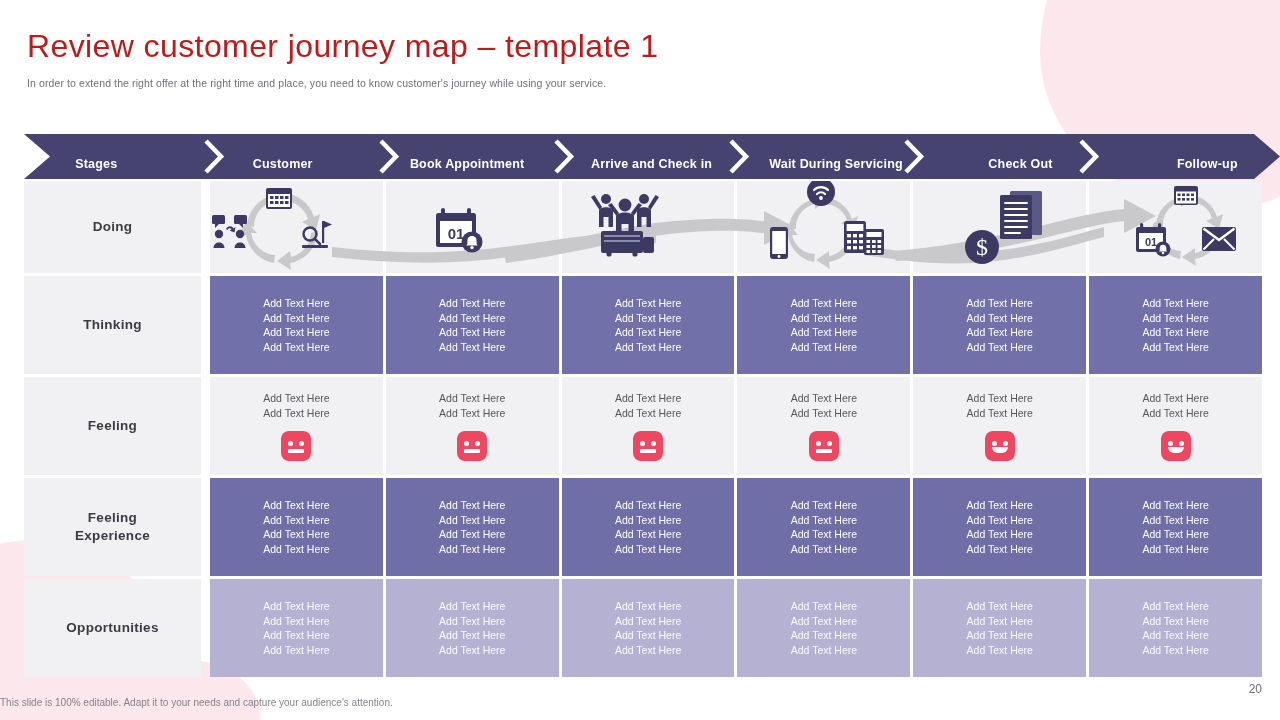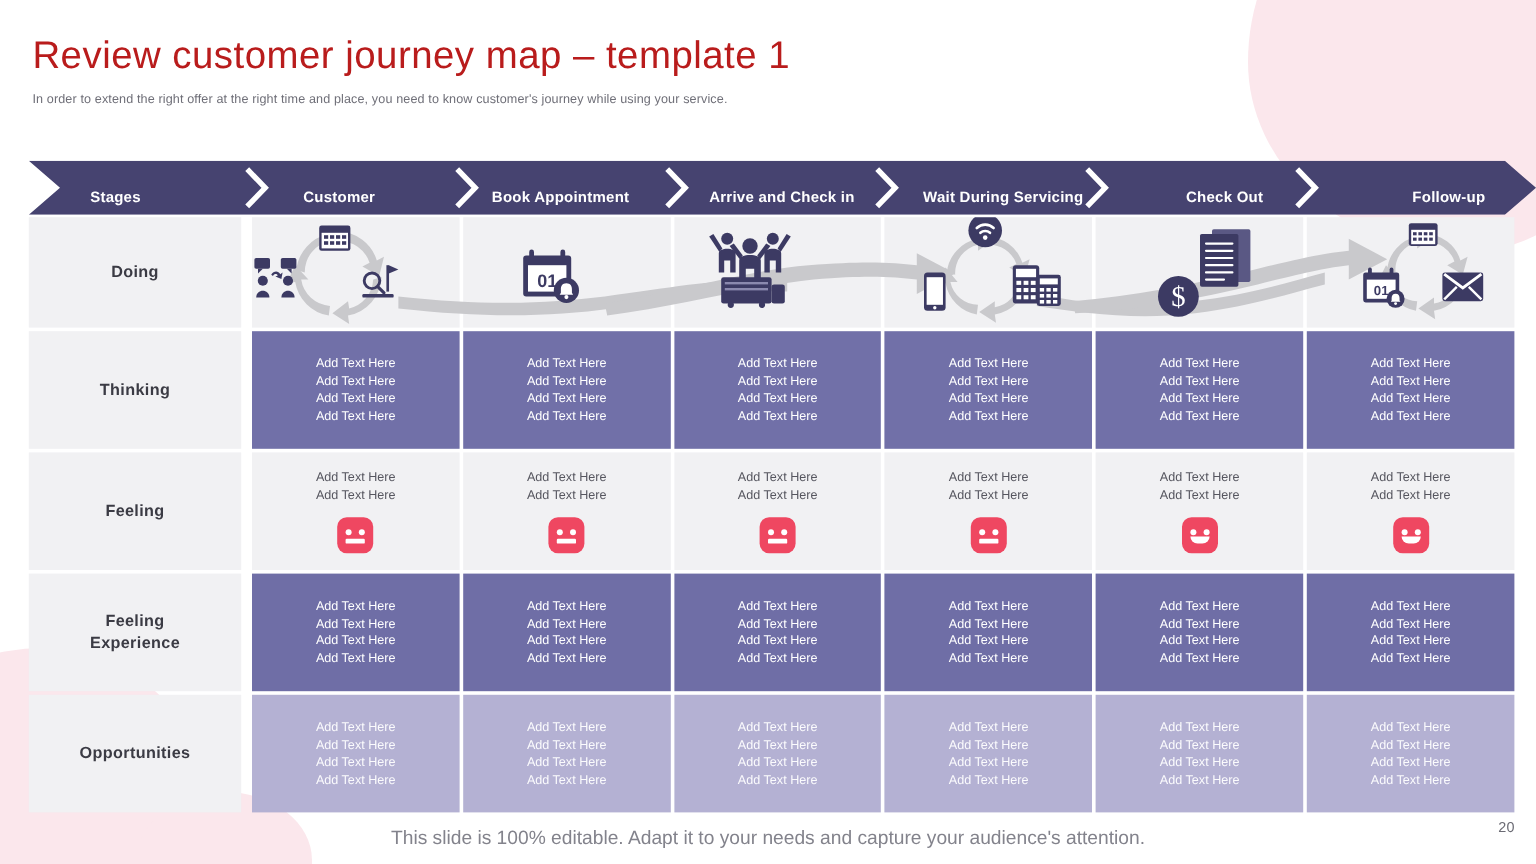--- a/index.html
+++ b/index.html
@@ -201,22 +201,22 @@
     z-index: 4;
     pointer-events: none;
   }
   .doing-art svg { display: block; }
 
   
   .footer-note {
     position: absolute;
     left: 0; right: 0;
     bottom: 12px;
-    text-align: center;
-    font-size: 16px;
+    text-align: left;
+    font-size: 10px;
     color: #83838c;
     z-index: 3;
   }
   .page-num {
     position: absolute;
     right: 18px;
     bottom: 24px;
     font-size: 12px;
     color: #6b6b74;
     z-index: 3;

